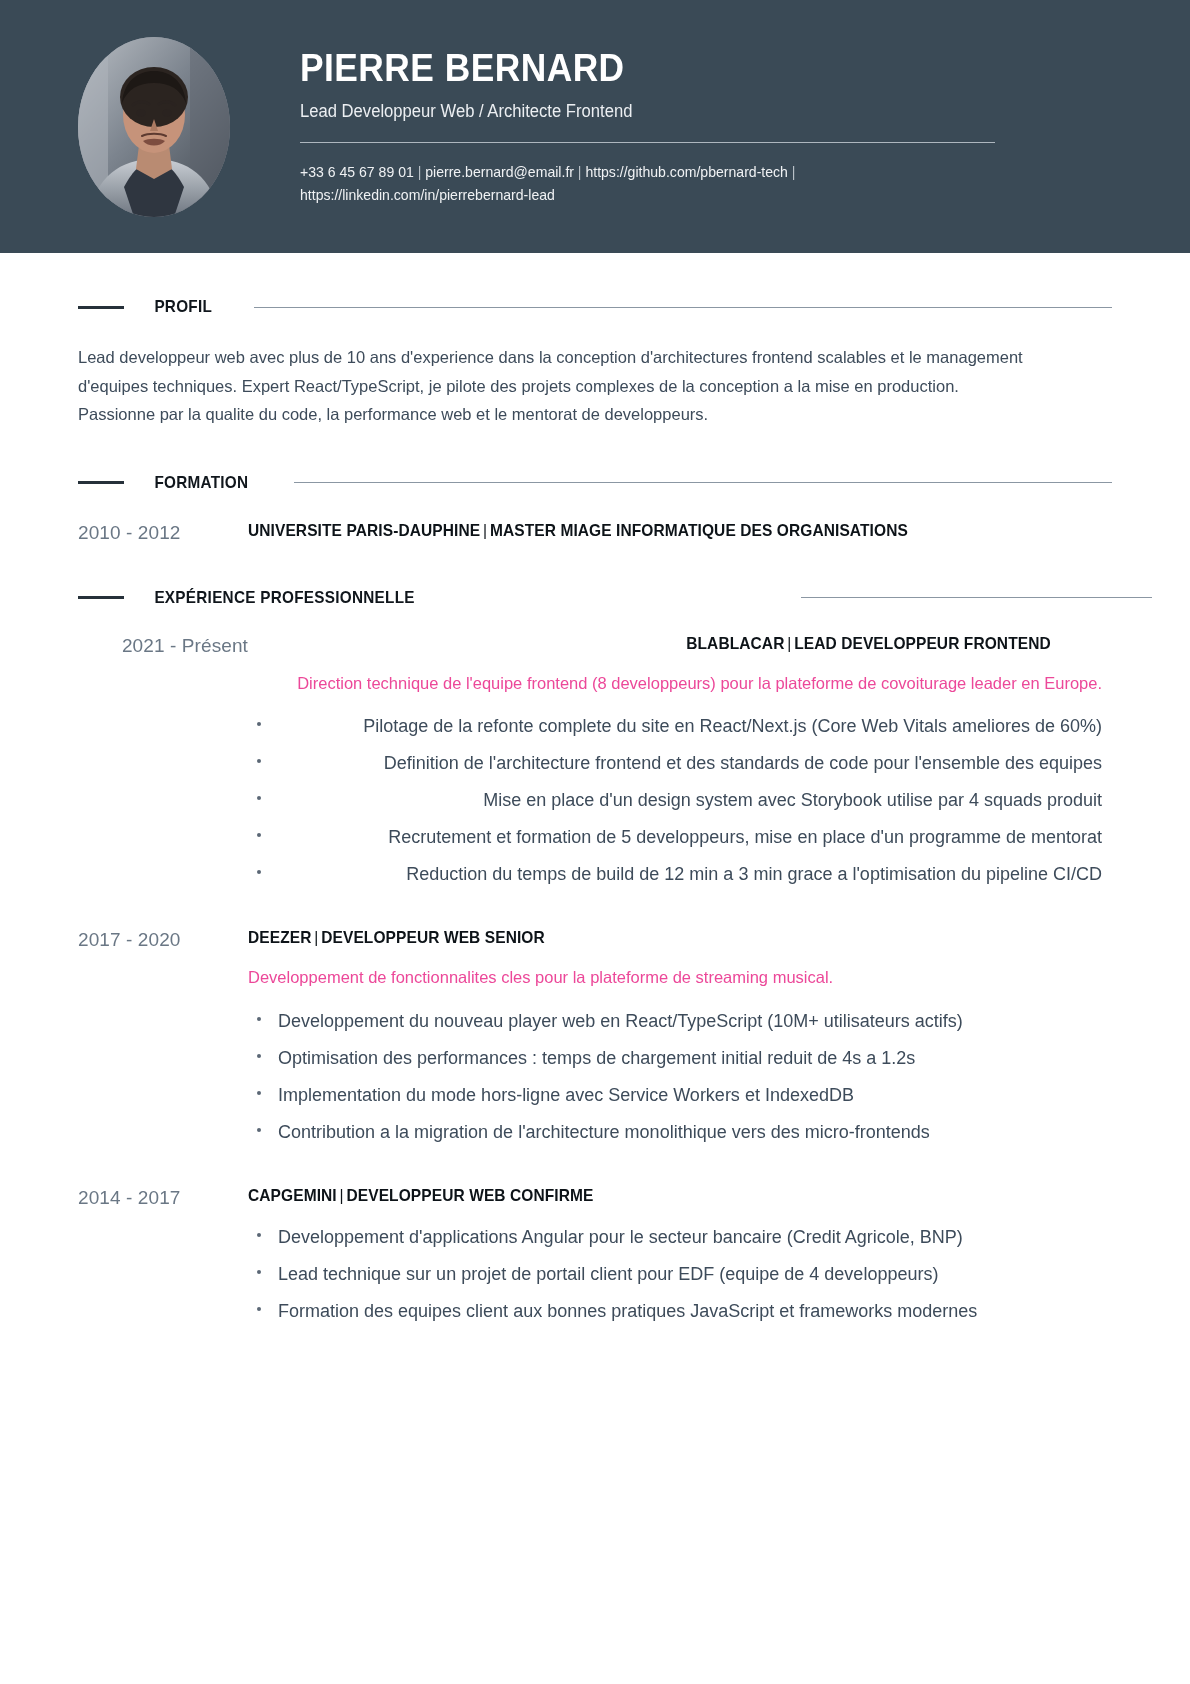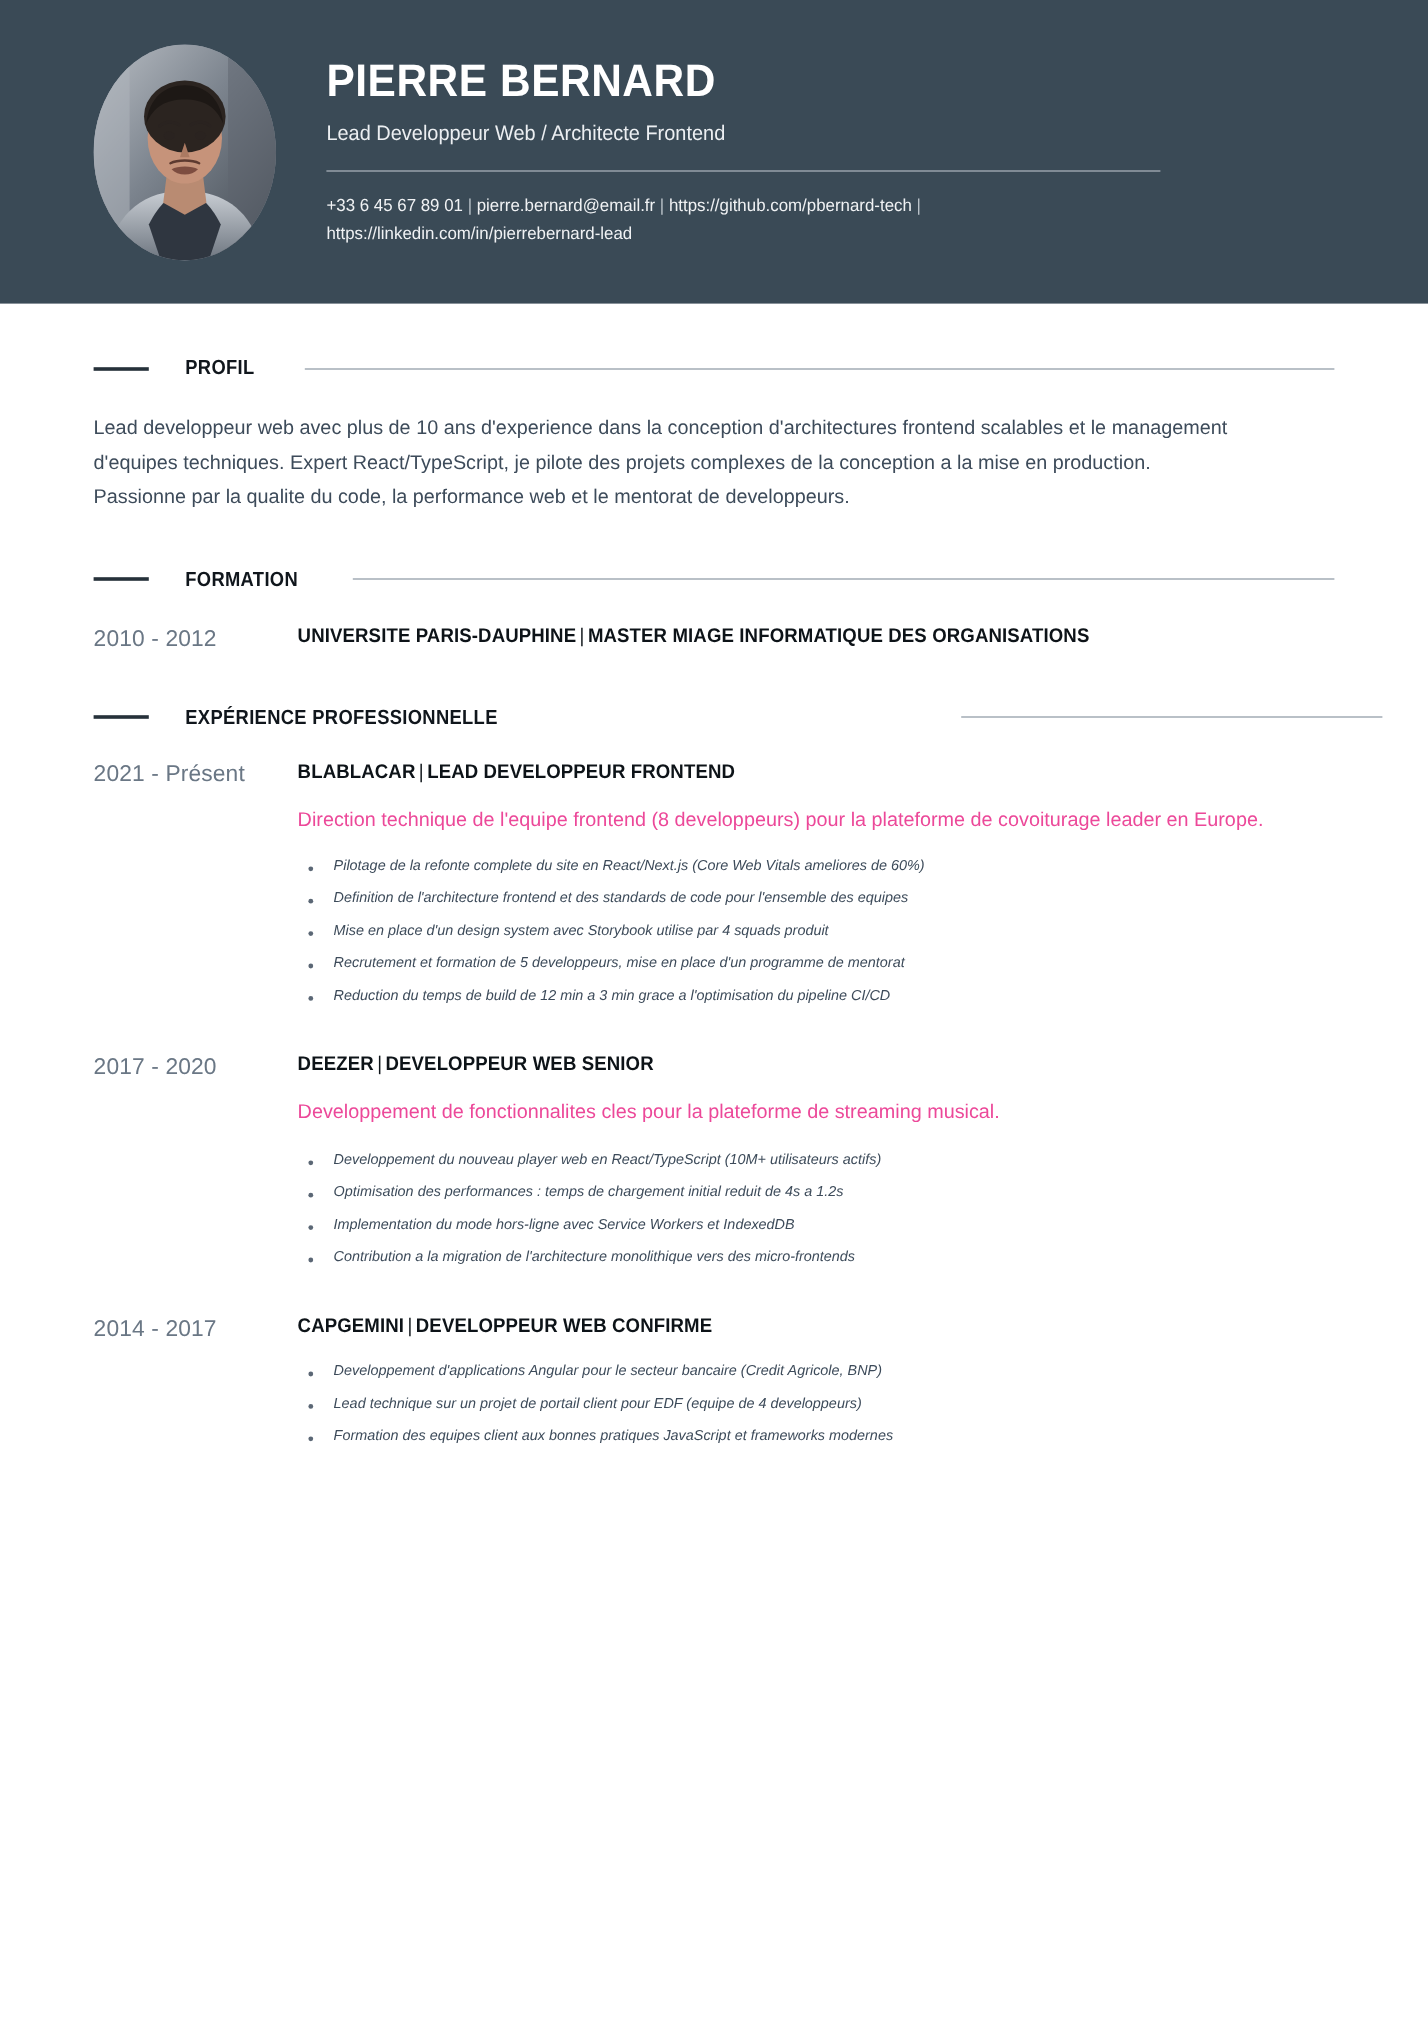--- a/index.html
+++ b/index.html
@@ -14,20 +14,21 @@
 
   
   .header {
     background:#3a4a56;
     height:253px;
     width:100%;
     display:flex;
     align-items:center;
     padding-left:78px;
     position:relative;
+    gap:28px;
   }
   .avatar {
     width:152px; height:180px;
     border-radius:50%;
     overflow:hidden;
     flex:0 0 auto;
     position:relative;
     background:#8d95a0;
   }
   .avatar svg { display:block; width:100%; height:100%; }
@@ -107,21 +108,21 @@
     line-height:1.73;
     color:#3d4b5a;
     width:952px;
   }
 
   
   .entry {
     display:flex;
     margin-top:22px;
   }
-  .entry.first { margin-top:24px; }
+  .entry.first { margin-top:24px;text-align:right; }
   .entry .dates {
     width:170px;
     flex:0 0 170px;
     font-size:19px;
     color:#6a7785;
     padding-top:3px;
     letter-spacing:0.1px;
   }
   .entry .detail { flex:1 1 auto; padding-right:10px; }
   .org {
@@ -137,25 +138,24 @@
   .summary {
     margin-top:14px;
     font-size:16.5px;
     line-height:1.68;
     color:#ec4899;
   }
   ul.bullets { list-style:none; margin-top:14px; }
   ul.bullets li {
     position:relative;
     padding-left:30px;
-    font-size:12px;
+    font-size:18px;
     line-height:1.67;
     color:#3d4b5a;
     margin-bottom:7px;
-    font-style:italic;
   }
   ul.bullets li::before {
     content:"";
     position:absolute;
     left:9px; top:11px;
     width:4px; height:4px;
     border-radius:50%;
     background:#5b6775;
   }
   .edu-block { margin-top:26px; }

